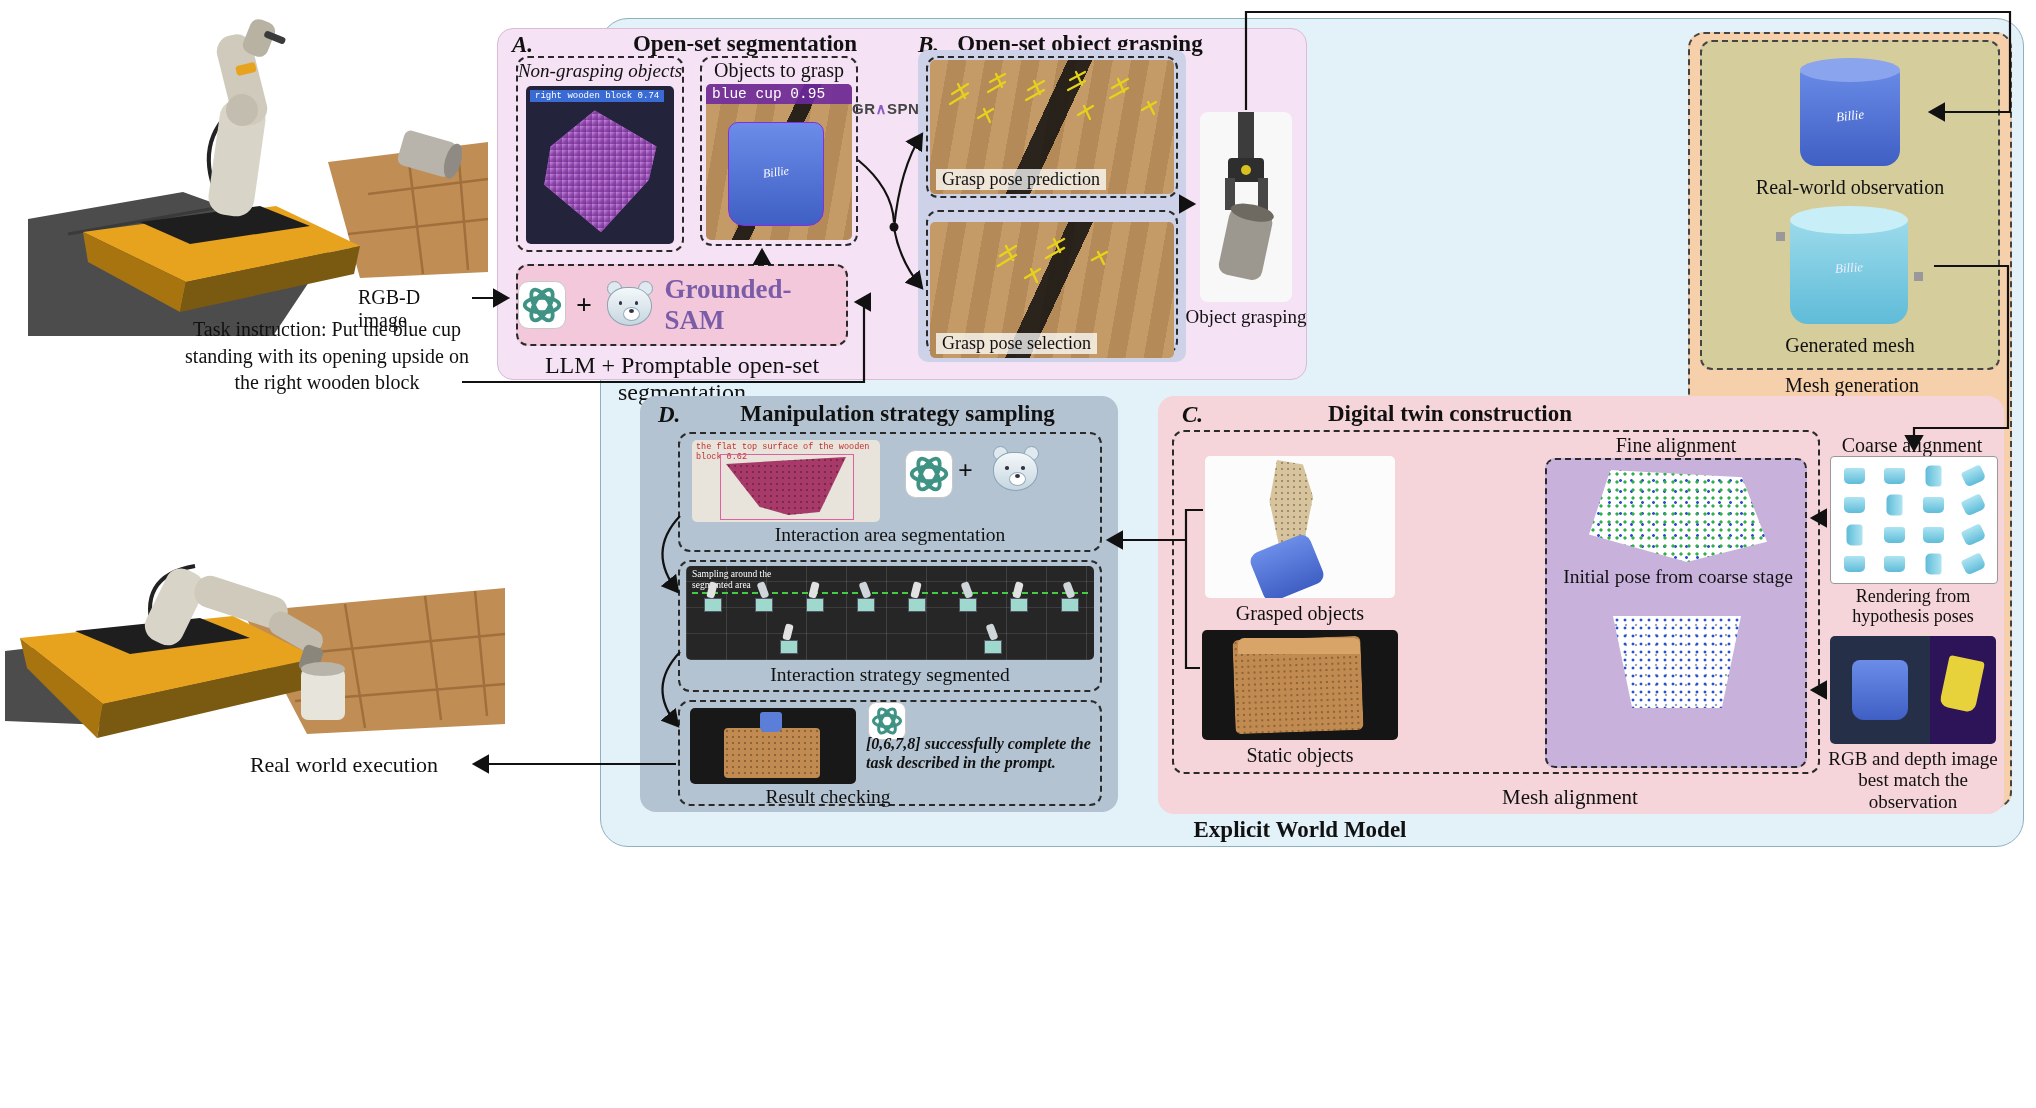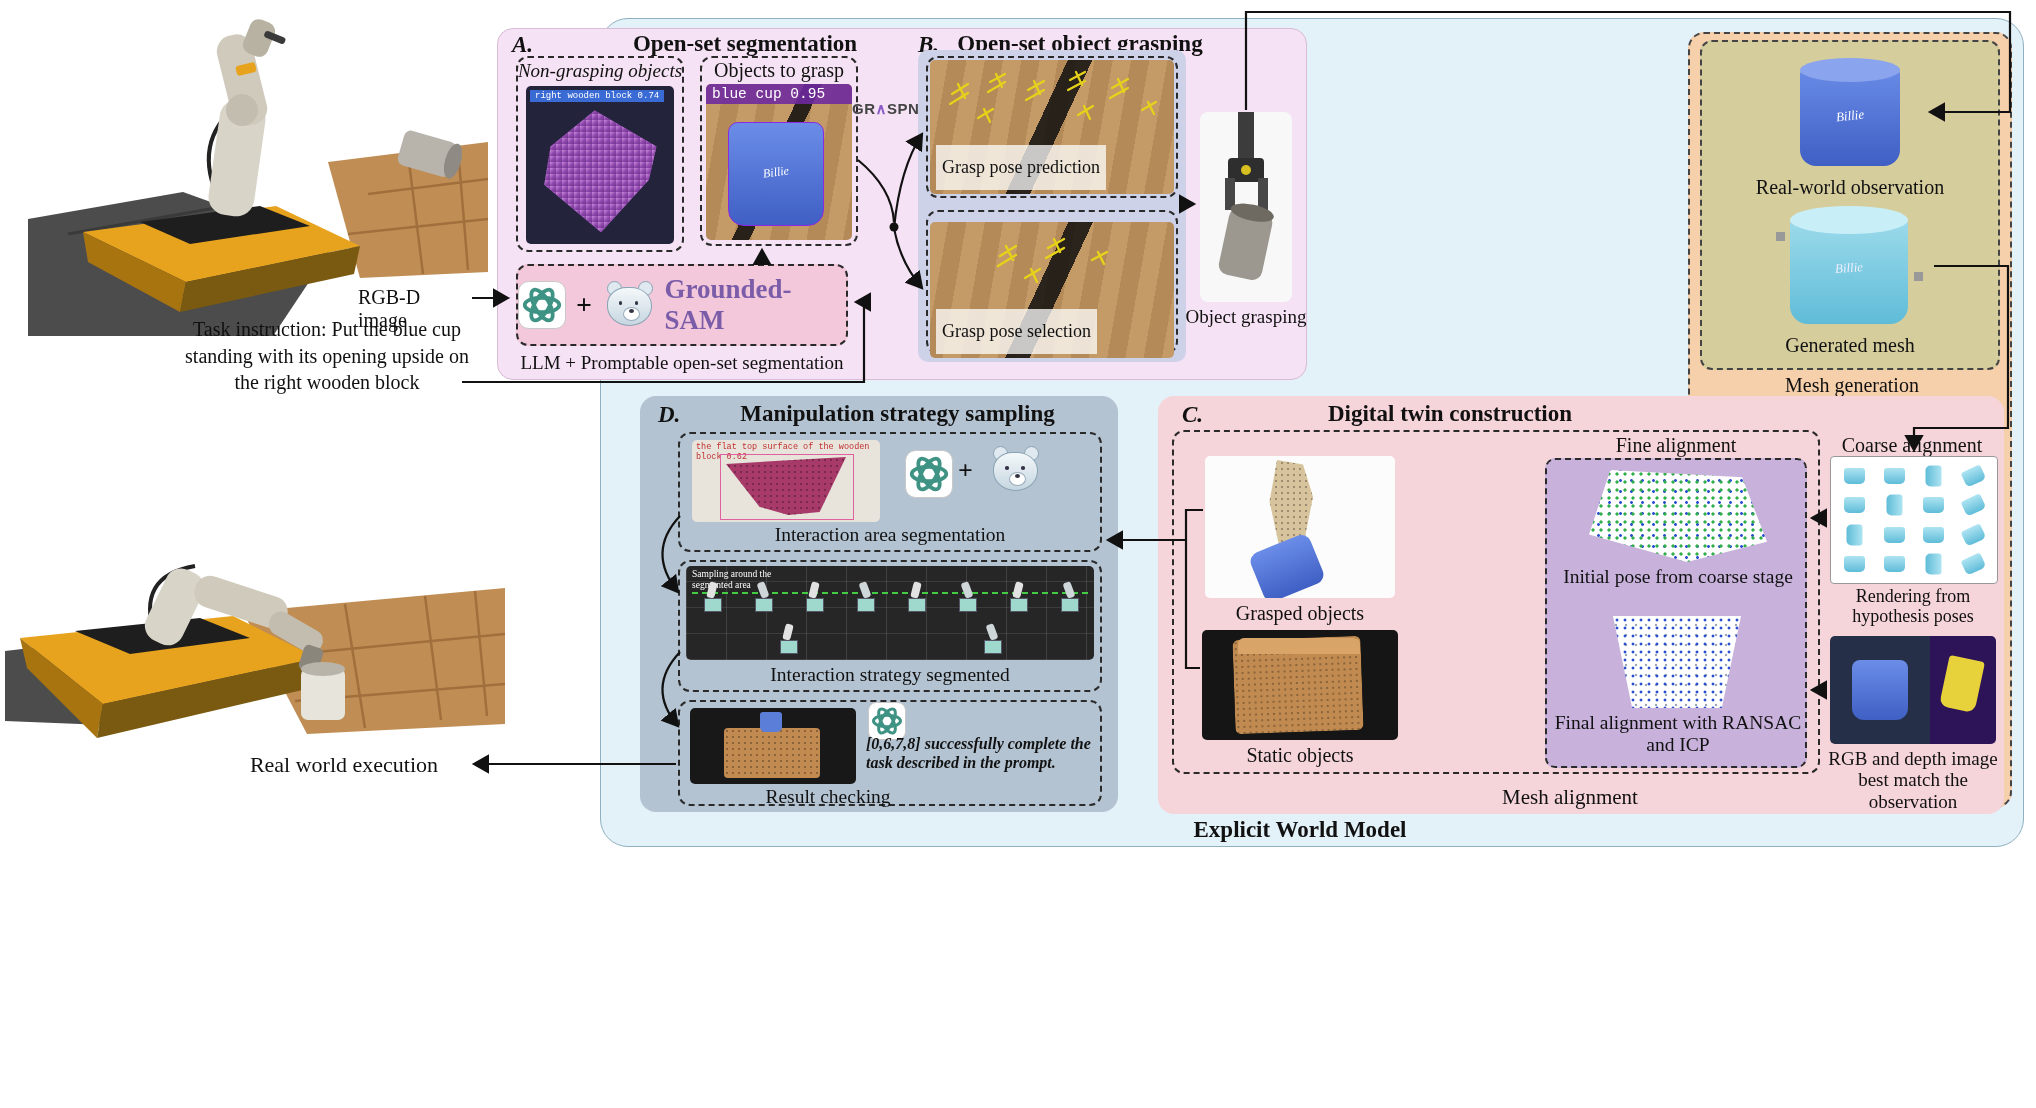--- a/index.html
+++ b/index.html
@@ -25,21 +25,21 @@
           display:flex;align-items:center;justify-content:center;gap:10px;}
   .purplebox{background:#c8b2dc;border:2px dashed #2a2a2a;border-radius:10px;box-sizing:border-box;}
   
   .img{border-radius:5px;overflow:hidden;box-sizing:border-box;}
   .wood{background:
      linear-gradient(115deg, rgba(0,0,0,0) 0 45%, rgba(15,15,15,.85) 45% 53%, rgba(0,0,0,0) 53%),
      repeating-linear-gradient(100deg,#c49a66 0 18px,#b48a58 18px 36px);}
   .speck{background-image:radial-gradient(rgba(0,0,0,.28) 1px, rgba(0,0,0,0) 1.4px);background-size:6px 6px;}
   .detbar{position:absolute;color:#fff;padding:1px 5px;}
   .capstrip{position:absolute;left:6px;bottom:4px;background:rgba(255,255,255,.75);
-            padding:12px 6px;font-size:18px;white-space:nowrap;}
+            padding:0 6px;font-size:18px;white-space:nowrap;}
   .cup-blue{background:linear-gradient(#6b8de8,#3f5fc4);}
   .cup-cyan{background:linear-gradient(#9fdcec,#5fbcd8);}
   .billie{color:#fff;font-style:italic;display:block;text-align:center;}
   
   .pc{background-image:radial-gradient(circle,#2fae4a 1.4px,rgba(0,0,0,0) 1.8px),
        radial-gradient(circle,#2a50d0 1.2px,rgba(0,0,0,0) 1.6px);
       background-size:8px 8px,11px 11px;background-position:0 0,4px 5px;}
   .pc2{background-image:radial-gradient(circle,#2a50d0 1.3px,rgba(0,0,0,0) 1.7px),
        radial-gradient(circle,#9aa6b4 1.2px,rgba(0,0,0,0) 1.6px);
       background-size:8px 8px,10px 10px;background-position:0 0,4px 4px;}
@@ -170,21 +170,21 @@
     <i class="ear" style="left:5px;"></i>
       <i class="ear" style="left:36px;"></i>
     <i class="head"></i>
       <i class="eye" style="left:17px;"></i>
       <i class="eye" style="left:33px;"></i>
     <i class="snout"></i>
       <i class="nose"></i>
   </span>
   <span style="font-size:27px;font-weight:bold;color:#7b5ca8;">Grounded-SAM</span>
 </div>
-<div class="abs cap" style="left:508px;top:352px;width:348px;font-size:19px;">LLM + Promptable open-set segmentation</div>
+<div class="abs cap" style="left:508px;top:352px;width:348px;font-size:24px;">LLM + Promptable open-set segmentation</div>
 
 
 <div class="abs letter" style="left:918px;top:32px;">B.</div>
 <div class="abs title" style="left:940px;top:31px;width:280px;">Open-set object grasping</div>
 
 <div class="abs sans" style="left:852px;top:100px;width:78px;font-size:15px;font-weight:bold;letter-spacing:.5px;">
   <span style="color:#444;">GR</span><span style="color:#8a5cc8;">∧</span><span style="color:#444;">SPNET</span>
 </div>
 
 <div class="abs lav" style="left:918px;top:50px;width:268px;height:312px;"></div>
@@ -284,21 +284,20 @@
 </div>
 <div class="abs cap" style="left:1190px;top:744px;width:220px;font-size:20px;">Static objects</div>
 
 
 <div class="abs purplebox" style="left:1545px;top:458px;width:262px;height:310px;">
   <div class="abs pc" style="left:42px;top:10px;width:178px;height:92px;background-color:#fff;border-radius:6px;
        clip-path:polygon(12% 0,86% 8%,100% 78%,55% 100%,0 70%);"></div>
   <div class="abs cap" style="left:10px;top:106px;width:242px;font-size:19.5px;">Initial pose from coarse stage</div>
   <div class="abs pc2" style="left:50px;top:156px;width:160px;height:92px;background-color:#fff;border-radius:6px;
        clip-path:polygon(10% 0,90% 0,78% 100%,22% 100%);"></div>
-  <div class="abs cap" style="left:6px;top:252px;width:250px;font-size:19.5px;">Final alignment with RANSAC and ICP</div>
 </div>
 
 
 <div class="abs" style="left:1830px;top:456px;width:166px;height:126px;background:#fff;border:1px solid #999;border-radius:4px;">
   <div class="rgrid">
       <div class="mini">
         <span class="mcup"></span>
       </div>
       <div class="mini">
         <span class="mcup"></span>

